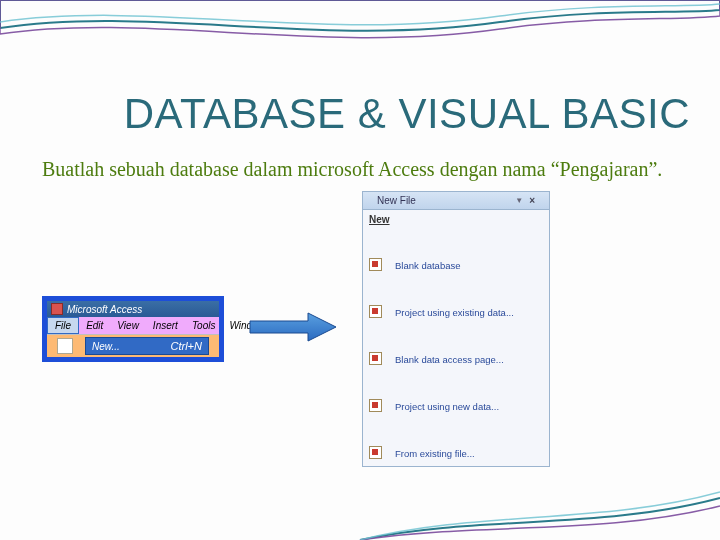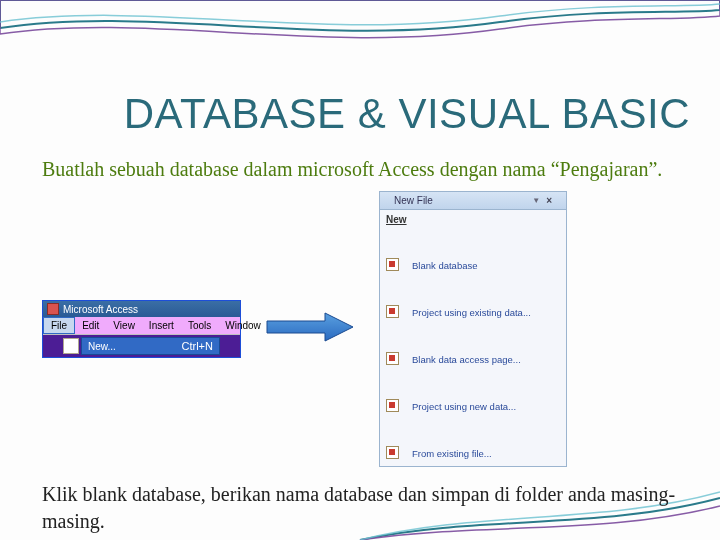--- a/index.html
+++ b/index.html
@@ -54,25 +54,26 @@
   }
   .screenshots-row {
     display: flex;
     align-items: center;
     margin-left: 12px;
     margin-top: 6px;
     gap: 24px;
   }
   
   .access-window {
-    width: 199px;
-    border: 1px solid #1d4ed8;
+    width: 182px;
+    border: 5px solid #1d4ed8;
     font-family: Tahoma, Arial, sans-serif;
     font-size: 10px;
     background: #ece9d8;
+    font-style: italic;
   }
   .access-titlebar {
     background: linear-gradient(#3a6ea5, #2a5a95);
     color: #fff;
     padding: 2px 4px;
     display: flex;
     align-items: center;
     gap: 4px;
   }
   .key-icon {
@@ -92,23 +93,23 @@
     padding: 2px 7px;
     color: #000;
   }
   .menubar .file-open {
     background: #c7d8ef;
     border: 1px solid #316ac5;
   }
   .toolbar-row {
     display: flex;
     align-items: center;
-    background: #4c1d95;
-    padding: 2px 20px;
-    gap: 2px;
+    background: #fdba74;
+    padding: 2px 10px;
+    gap: 12px;
   }
   .tb-btn {
     width: 16px; height: 16px;
     background: #fff;
     border: 1px solid #b0a890;
     display: inline-block;
   }
   .dropdown-new {
     flex: 1;
     display: flex;
@@ -286,14 +287,13 @@
         </div>
         <div class="tp-item">
           <span class="tp-ico"></span>
           <span class="tp-link">From existing file...</span>
         </div>
       </div>
     </div>
 
   </div>
 
-  <p class="para2">Klik blank database, berikan nama database dan simpan di folder anda masing-masing.</p>
 </div>
 
 </body></html>

